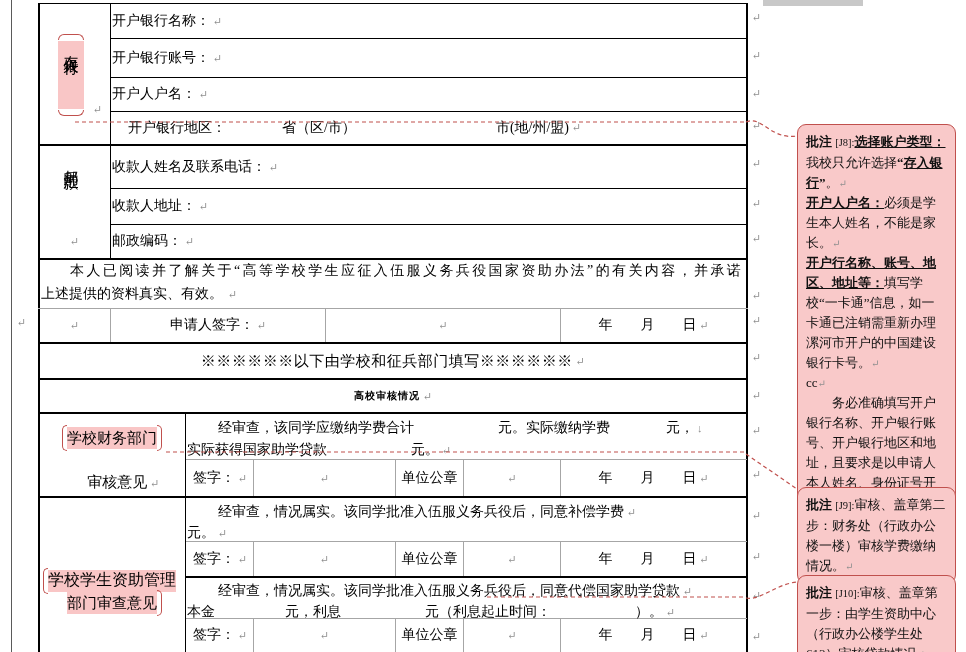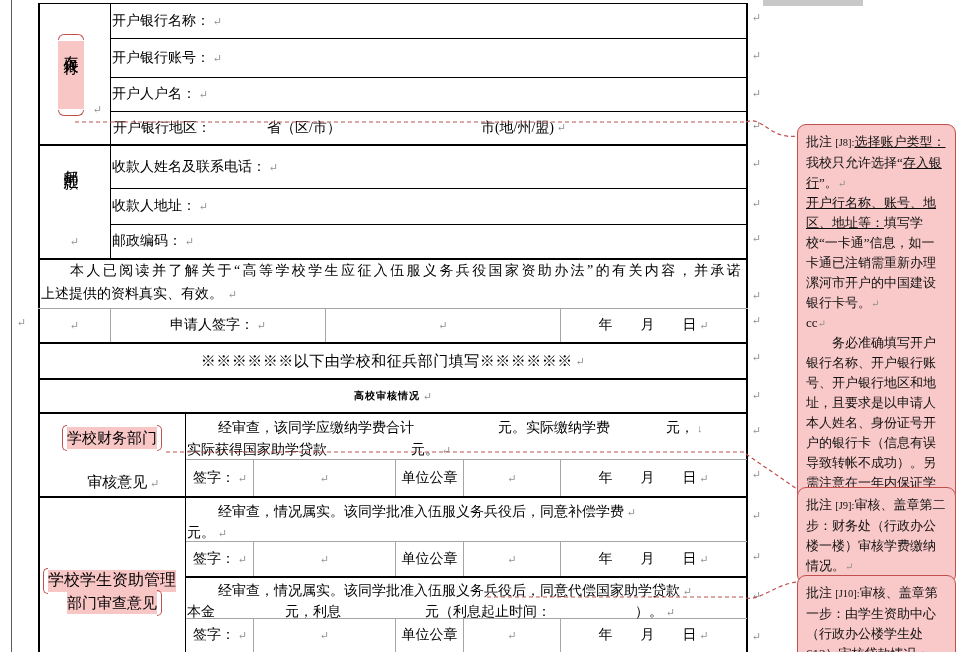--- a/index.html
+++ b/index.html
@@ -24,21 +24,21 @@
   .bb::after{content:"";position:absolute;bottom:-7px;left:0;right:0;height:5px;
              border:1px solid #c0504d;border-top:none;border-radius:0 0 7px 7px;}
   .labelcol{position:absolute;display:flex;flex-direction:column;align-items:center;
             font-size:15px;line-height:22px;white-space:pre;}
   .bigtitle{font-family:"Liberation Sans","DejaVu Sans",sans-serif;font-weight:bold;
             font-size:10px;letter-spacing:1px;}
   .comment{position:absolute;left:797px;width:159px;box-sizing:border-box;background:#f9c9c9;
            border:1px solid #c0504d;border-radius:9px;padding:7px 8px;font-size:13px;
            line-height:20px;color:#111;}
   .comment p{margin:0;}
-  .comment .b{font-weight:normal;}
+  .comment .b{font-weight:bold;}
   .comment .u{text-decoration:underline;}
   .comment .cref{font-size:10.5px;}
   .comment .pm{font-size:10px;}
   #connectors{position:absolute;left:0;top:0;pointer-events:none;}
 </style>
 </head>
 <body>
 
 <div id="page">
 
@@ -95,21 +95,21 @@
     <span class="pm-in">↵</span>
   </div>
   <div class="cell" style="left:112px;top:39px;width:634px;height:38px;">
     <span>开户银行账号：</span>
     <span class="pm-in">↵</span>
   </div>
   <div class="cell" style="left:112px;top:77px;width:634px;height:34px;">
     <span>开户人户名：</span>
     <span class="pm-in">↵</span>
   </div>
-  <div class="cell" style="left:113px;top:111px;width:634px;height:33px;">
+  <div class="cell" style="left:128px;top:111px;width:634px;height:33px;">
     <span>开户银行地区：　　　　省（区/市）　　　　　　　　　　市(地/州/盟)</span>
     <span class="pm-in">↵</span>
   </div>
 
   <div class="cell" style="left:112px;top:146px;width:634px;height:42px;">
     <span>收款人姓名及联系电话：</span>
     <span class="pm-in">↵</span>
   </div>
   <div class="cell" style="left:112px;top:188px;width:612px;height:36px;">
     <span>收款人地址：</span>
@@ -231,20 +231,21 @@
       <span class="t pm" style="left: 752px; top: 425px;">↵</span>
       <span class="t pm" style="left: 752px; top: 469px;">↵</span>
       <span class="t pm" style="left: 752px; top: 510px;">↵</span>
       <span class="t pm" style="left: 752px; top: 551px;">↵</span>
       <span class="t pm" style="left: 752px; top: 590px;">↵</span>
       <span class="t pm" style="left: 752px; top: 631px;">↵</span>
     </div>
 
   <div class="comment" id="comment-j8" style="top:124px;min-height:342px;">
     <p><span class="b">批注 </span><span class="cref">[J8]:</span><span class="b u">选择账户类型：</span><span>我校只允许选择</span><span class="b">“</span><span class="b u">存入银行</span><span class="b">”</span><span>。</span><span class="pm">↵</span></p>
+    <p><span class="b u">开户人户名：</span><span>必须是学生本人姓名，不能是家长。</span><span class="pm">↵</span></p>
     <p><span class="b u">开户行名称、账号、地区、地址等：</span><span>填写学校“一卡通”信息，如一卡通已注销需重新办理漯河市开户的中国建设银行卡号。</span><span class="pm">↵</span></p>
     <p><span>cc</span><span class="pm">↵</span></p>
     <p><span>　　务必准确填写开户银行名称、开户银行账号、开户银行地区和地址，且要求是以申请人本人姓名、身份证号开户的银行卡（信息有误导致转帐不成功）。另需注意在一年内保证学费卡在正常使用状态。</span><span class="pm">↵</span></p>
   </div>
   <div class="comment" id="comment-j9" style="top:487px;">
     <p><span class="b">批注 </span><span class="cref">[J9]:</span><span>审核、盖章第二步：财务处（行政办公楼一楼）审核学费缴纳情况。</span><span class="pm">↵</span></p>
   </div>
   <div class="comment" id="comment-j10" style="top:575px;height:90px;">
     <p><span class="b">批注 </span><span class="cref">[J10]:</span><span>审核、盖章第一步：由学生资助中心（行政办公楼学生处 613）审核贷款情况</span><span class="pm">↵</span></p>
   </div>

